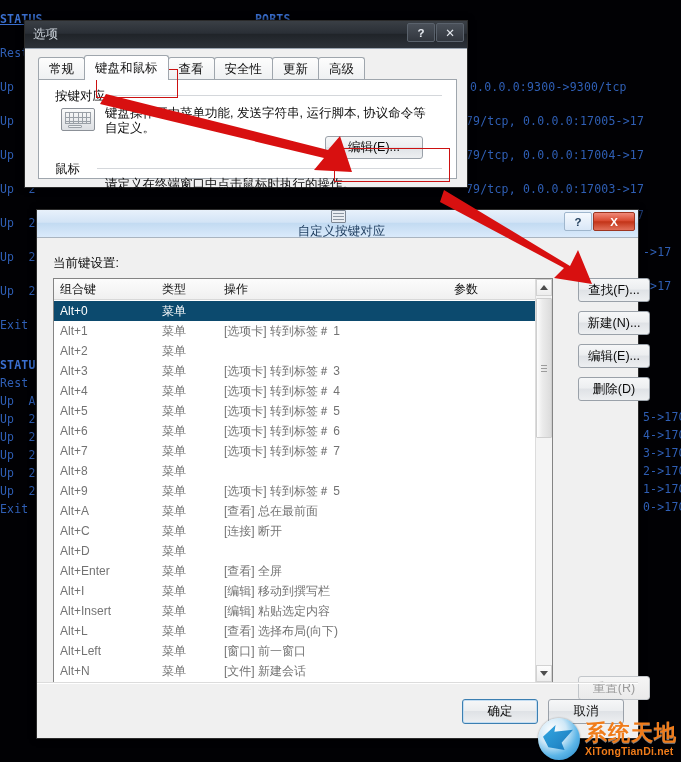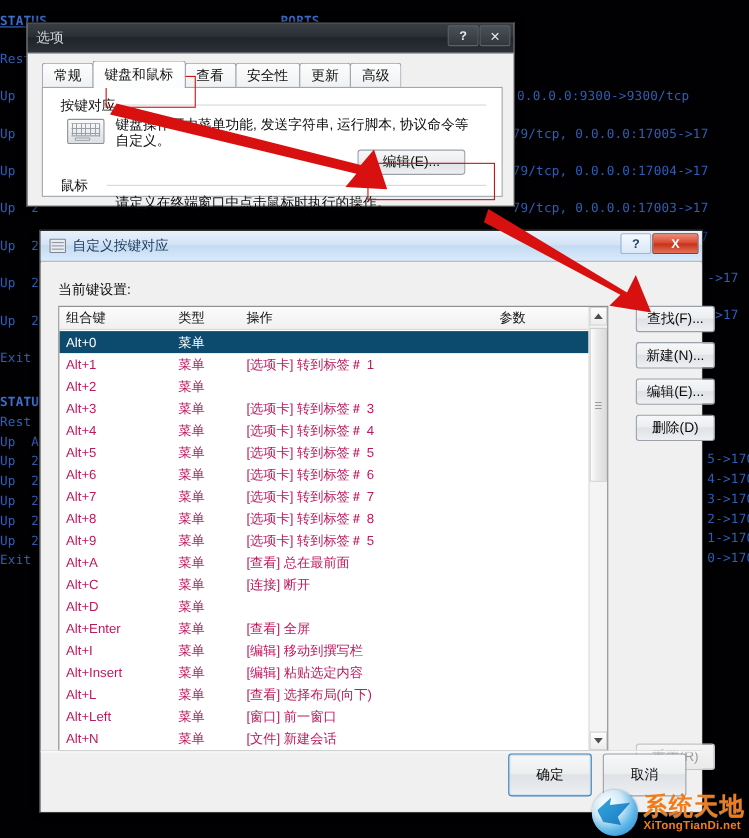--- a/index.html
+++ b/index.html
@@ -126,40 +126,40 @@
     border:1px solid #9aa1a9; border-radius:3px;
     cursor:default; white-space:nowrap;
   }
   .btn.disabled { color:#9a9a9a; background:linear-gradient(to bottom,#f5f5f5,#eaeaea); border-color:#c2c6ca; }
   .btn.default { border:1px solid #3c7fb1; box-shadow:0 0 0 1px #c3ddf2 inset; }
 
   .redbox { position:absolute; border:1px solid #cc1111; pointer-events:none; }
 
   
   #keyWin { left:36px; top:209px; width:603px; height:530px; }
-  #keyWin .titlebar { border-bottom:1px solid #a9b4c0; }
+  #keyWin .titlebar { border-bottom:1px solid #a9b4c0;flex-direction:column; }
   .panel { position:absolute; inset:29px 0 0 0; background:#f0f0f0; }
   .sec-label { position:absolute; left:16px; top:16px; font-size:12.5px; color:#0b0b0b; }
 
   .listbox {
     position:absolute; left:16px; top:39px; width:500px; height:405px;
     background:#fff; border:1px solid #848484;
     overflow:hidden;
   }
   .lb-head {
     height:21px; display:flex; align-items:center;
     background:linear-gradient(to bottom,#fcfcfc,#f0f0f0);
     border-bottom:1px solid #d8d8d8;
     font-size:12px; color:#111;
   }
   .lb-head div { padding-left:6px; overflow:hidden; white-space:nowrap; }
   .lb-rows { position:absolute; left:0; right:0; top:22px; bottom:0; }
   .lb-row {
     height:20px; display:flex; align-items:center;
-    font-size:12px; color:#be185d; white-space:nowrap;
+    font-size:12px; color:#737373; white-space:nowrap;
   }
   .lb-row.sel { background:#0c4a6e; color:#fff; }
   .lb-row div { padding-left:6px; overflow:hidden; }
   .c-key { width:102px; }
   .c-type { width:62px; }
   .c-act { width:230px; }
   .c-arg { width:90px; }
 
   .vscroll {
     position:absolute; right:0; top:0; bottom:0; width:17px;
@@ -184,21 +184,21 @@
     position:absolute; left:4px; right:4px; top:50%; margin-top:-3px; height:7px;
     background:repeating-linear-gradient(to bottom,#9b9b9b 0 1px,transparent 1px 3px);
   }
 
   .side-btns { position:absolute; left:541px; top:39px; width:75px; }
   .side-btns .btn { width:72px; height:24px; margin-bottom:9px; }
 
   .footer-rule { position:absolute; left:0; right:0; bottom:55px; height:1px; background:#dcdcdc; }
   .footer-rule2 { position:absolute; left:0; right:0; bottom:54px; height:1px; background:#fff; }
   .foot-btns { position:absolute; right:14px; bottom:14px; display:flex; gap:10px; }
-  .foot-btns .btn { width:76px; height:39px; }
+  .foot-btns .btn { width:76px; height:25px; }
 
   .reset-wrap { position:absolute; left:541px; top:437px; }
   .reset-wrap .btn { width:72px; height:24px; }
 
   
   .arrow-svg { position:absolute; pointer-events:none; }
 
   
   #wm {
     position:absolute; right:4px; bottom:2px;
@@ -372,21 +372,20 @@
           </div>
           <div class="lb-row">
             <div class="c-key">Alt+7</div>
             <div class="c-type">菜单</div>
             <div class="c-act">[选项卡] 转到标签＃ 7</div>
             <div class="c-arg"></div>
           </div>
           <div class="lb-row">
             <div class="c-key">Alt+8</div>
             <div class="c-type">菜单</div>
-            <div class="c-act">[选项卡] 转到标签＃ 8</div>
             <div class="c-arg"></div>
           </div>
           <div class="lb-row">
             <div class="c-key">Alt+9</div>
             <div class="c-type">菜单</div>
             <div class="c-act">[选项卡] 转到标签＃ 5</div>
             <div class="c-arg"></div>
           </div>
           <div class="lb-row">
             <div class="c-key">Alt+A</div>

